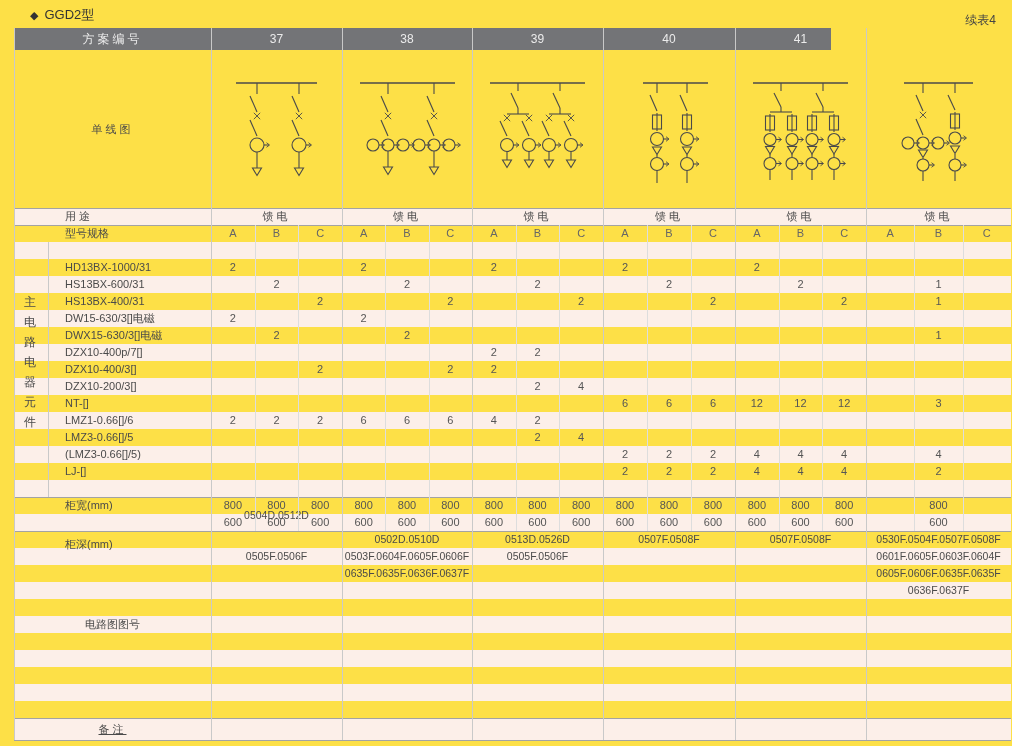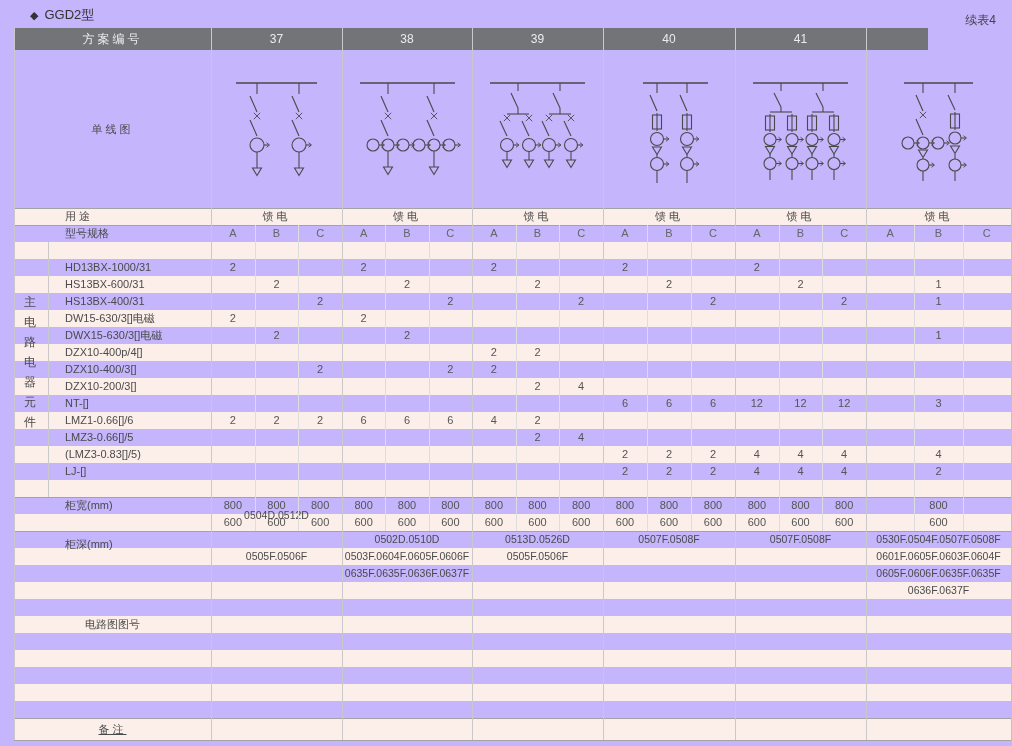--- a/index.html
+++ b/index.html
@@ -1,21 +1,21 @@
 <!DOCTYPE html>
 <html><head>
 <meta charset="utf-8">
 <style>
   html,body{margin:0;padding:0;background:#ffffff;}
   body{font-family:"Liberation Sans","DejaVu Sans",sans-serif;}
-  .page{position:relative;width:1012px;height:746px;background:#c4b5fd;overflow:hidden;color:#4a4a4a;}
+  .page{position:relative;width:1012px;height:746px;background:#fde047;overflow:hidden;color:#4a4a4a;}
   .page-title{position:absolute;left:30px;top:6px;font-size:13px;color:#333;white-space:nowrap;}
   .diamond{margin-right:6px;font-size:11px;color:#333;}
   .continued{position:absolute;right:16px;top:12px;font-size:12px;color:#444;}
-  .hbar{position:absolute;left:14px;top:28px;width:914px;height:22px;}
+  .hbar{position:absolute;left:14px;top:28px;width:817px;height:22px;}
   .hcell{position:absolute;top:0;height:22px;line-height:22px;text-align:center;color:#ececec;font-size:12px;}
   .cell{position:absolute;font-size:11px;line-height:17px;white-space:nowrap;color:#4a4a4a;}
   .center{text-align:center;}
   .cjk{letter-spacing:3px;}
   .code{font-size:10.5px;}
   .val{color:#555;}
   .subhead{color:#666;}
   .stripe,.hline,.vline{position:absolute;}
   .side-char{position:absolute;width:16px;text-align:center;font-size:12px;line-height:17px;color:#4a4a4a;}
   svg{position:absolute;}
@@ -113,21 +113,21 @@
         <div class="cell center val" style="left: 691px; top: 293px; width: 44px; height: 17px; line-height: 17px;">2</div>
         <div class="cell center val" style="left: 822.333px; top: 293px; width: 43.6667px; height: 17px; line-height: 17px;">2</div>
         <div class="cell center val" style="left: 914.333px; top: 293px; width: 48.3333px; height: 17px; line-height: 17px;">1</div>
         <div class="cell " style="left: 65px; top: 310px; height: 17px; line-height: 17px;">DW15-630/3[]电磁</div>
         <div class="cell center val" style="left: 211px; top: 310px; width: 43.6667px; height: 17px; line-height: 17px;">2</div>
         <div class="cell center val" style="left: 342px; top: 310px; width: 43.3333px; height: 17px; line-height: 17px;">2</div>
         <div class="cell " style="left: 65px; top: 327px; height: 17px; line-height: 17px;">DWX15-630/3[]电磁</div>
         <div class="cell center val" style="left: 254.667px; top: 327px; width: 43.6667px; height: 17px; line-height: 17px;">2</div>
         <div class="cell center val" style="left: 385.333px; top: 327px; width: 43.3333px; height: 17px; line-height: 17px;">2</div>
         <div class="cell center val" style="left: 914.333px; top: 327px; width: 48.3333px; height: 17px; line-height: 17px;">1</div>
-        <div class="cell " style="left: 65px; top: 344px; height: 17px; line-height: 17px;">DZX10-400p/4[]</div>
+        <div class="cell " style="left: 65px; top: 344px; height: 17px; line-height: 17px;">DZX10-400p/7[]</div>
         <div class="cell center val" style="left: 472px; top: 344px; width: 43.6667px; height: 17px; line-height: 17px;">2</div>
         <div class="cell center val" style="left: 515.667px; top: 344px; width: 43.6667px; height: 17px; line-height: 17px;">2</div>
         <div class="cell " style="left: 65px; top: 361px; height: 17px; line-height: 17px;">DZX10-400/3[]</div>
         <div class="cell center val" style="left: 298.333px; top: 361px; width: 43.6667px; height: 17px; line-height: 17px;">2</div>
         <div class="cell center val" style="left: 428.667px; top: 361px; width: 43.3333px; height: 17px; line-height: 17px;">2</div>
         <div class="cell center val" style="left: 472px; top: 361px; width: 43.6667px; height: 17px; line-height: 17px;">2</div>
         <div class="cell " style="left: 65px; top: 378px; height: 17px; line-height: 17px;">DZX10-200/3[]</div>
         <div class="cell center val" style="left: 515.667px; top: 378px; width: 43.6667px; height: 17px; line-height: 17px;">2</div>
         <div class="cell center val" style="left: 559.333px; top: 378px; width: 43.6667px; height: 17px; line-height: 17px;">4</div>
         <div class="cell " style="left: 65px; top: 395px; height: 17px; line-height: 17px;">NT-[]</div>
@@ -143,21 +143,21 @@
         <div class="cell center val" style="left: 254.667px; top: 412px; width: 43.6667px; height: 17px; line-height: 17px;">2</div>
         <div class="cell center val" style="left: 298.333px; top: 412px; width: 43.6667px; height: 17px; line-height: 17px;">2</div>
         <div class="cell center val" style="left: 342px; top: 412px; width: 43.3333px; height: 17px; line-height: 17px;">6</div>
         <div class="cell center val" style="left: 385.333px; top: 412px; width: 43.3333px; height: 17px; line-height: 17px;">6</div>
         <div class="cell center val" style="left: 428.667px; top: 412px; width: 43.3333px; height: 17px; line-height: 17px;">6</div>
         <div class="cell center val" style="left: 472px; top: 412px; width: 43.6667px; height: 17px; line-height: 17px;">4</div>
         <div class="cell center val" style="left: 515.667px; top: 412px; width: 43.6667px; height: 17px; line-height: 17px;">2</div>
         <div class="cell " style="left: 65px; top: 429px; height: 17px; line-height: 17px;">LMZ3-0.66[]/5</div>
         <div class="cell center val" style="left: 515.667px; top: 429px; width: 43.6667px; height: 17px; line-height: 17px;">2</div>
         <div class="cell center val" style="left: 559.333px; top: 429px; width: 43.6667px; height: 17px; line-height: 17px;">4</div>
-        <div class="cell " style="left: 65px; top: 446px; height: 17px; line-height: 17px;">(LMZ3-0.83[]/5)</div>
+        <div class="cell " style="left: 65px; top: 446px; height: 17px; line-height: 17px;">(LMZ3-0.66[]/5)</div>
         <div class="cell center val" style="left: 603px; top: 446px; width: 44px; height: 17px; line-height: 17px;">2</div>
         <div class="cell center val" style="left: 647px; top: 446px; width: 44px; height: 17px; line-height: 17px;">2</div>
         <div class="cell center val" style="left: 691px; top: 446px; width: 44px; height: 17px; line-height: 17px;">2</div>
         <div class="cell center val" style="left: 735px; top: 446px; width: 43.6667px; height: 17px; line-height: 17px;">4</div>
         <div class="cell center val" style="left: 778.667px; top: 446px; width: 43.6667px; height: 17px; line-height: 17px;">4</div>
         <div class="cell center val" style="left: 822.333px; top: 446px; width: 43.6667px; height: 17px; line-height: 17px;">4</div>
         <div class="cell center val" style="left: 914.333px; top: 446px; width: 48.3333px; height: 17px; line-height: 17px;">4</div>
         <div class="cell " style="left: 65px; top: 463px; height: 17px; line-height: 17px;">LJ-[]</div>
         <div class="cell center val" style="left: 603px; top: 463px; width: 44px; height: 17px; line-height: 17px;">2</div>
         <div class="cell center val" style="left: 647px; top: 463px; width: 44px; height: 17px; line-height: 17px;">2</div>

